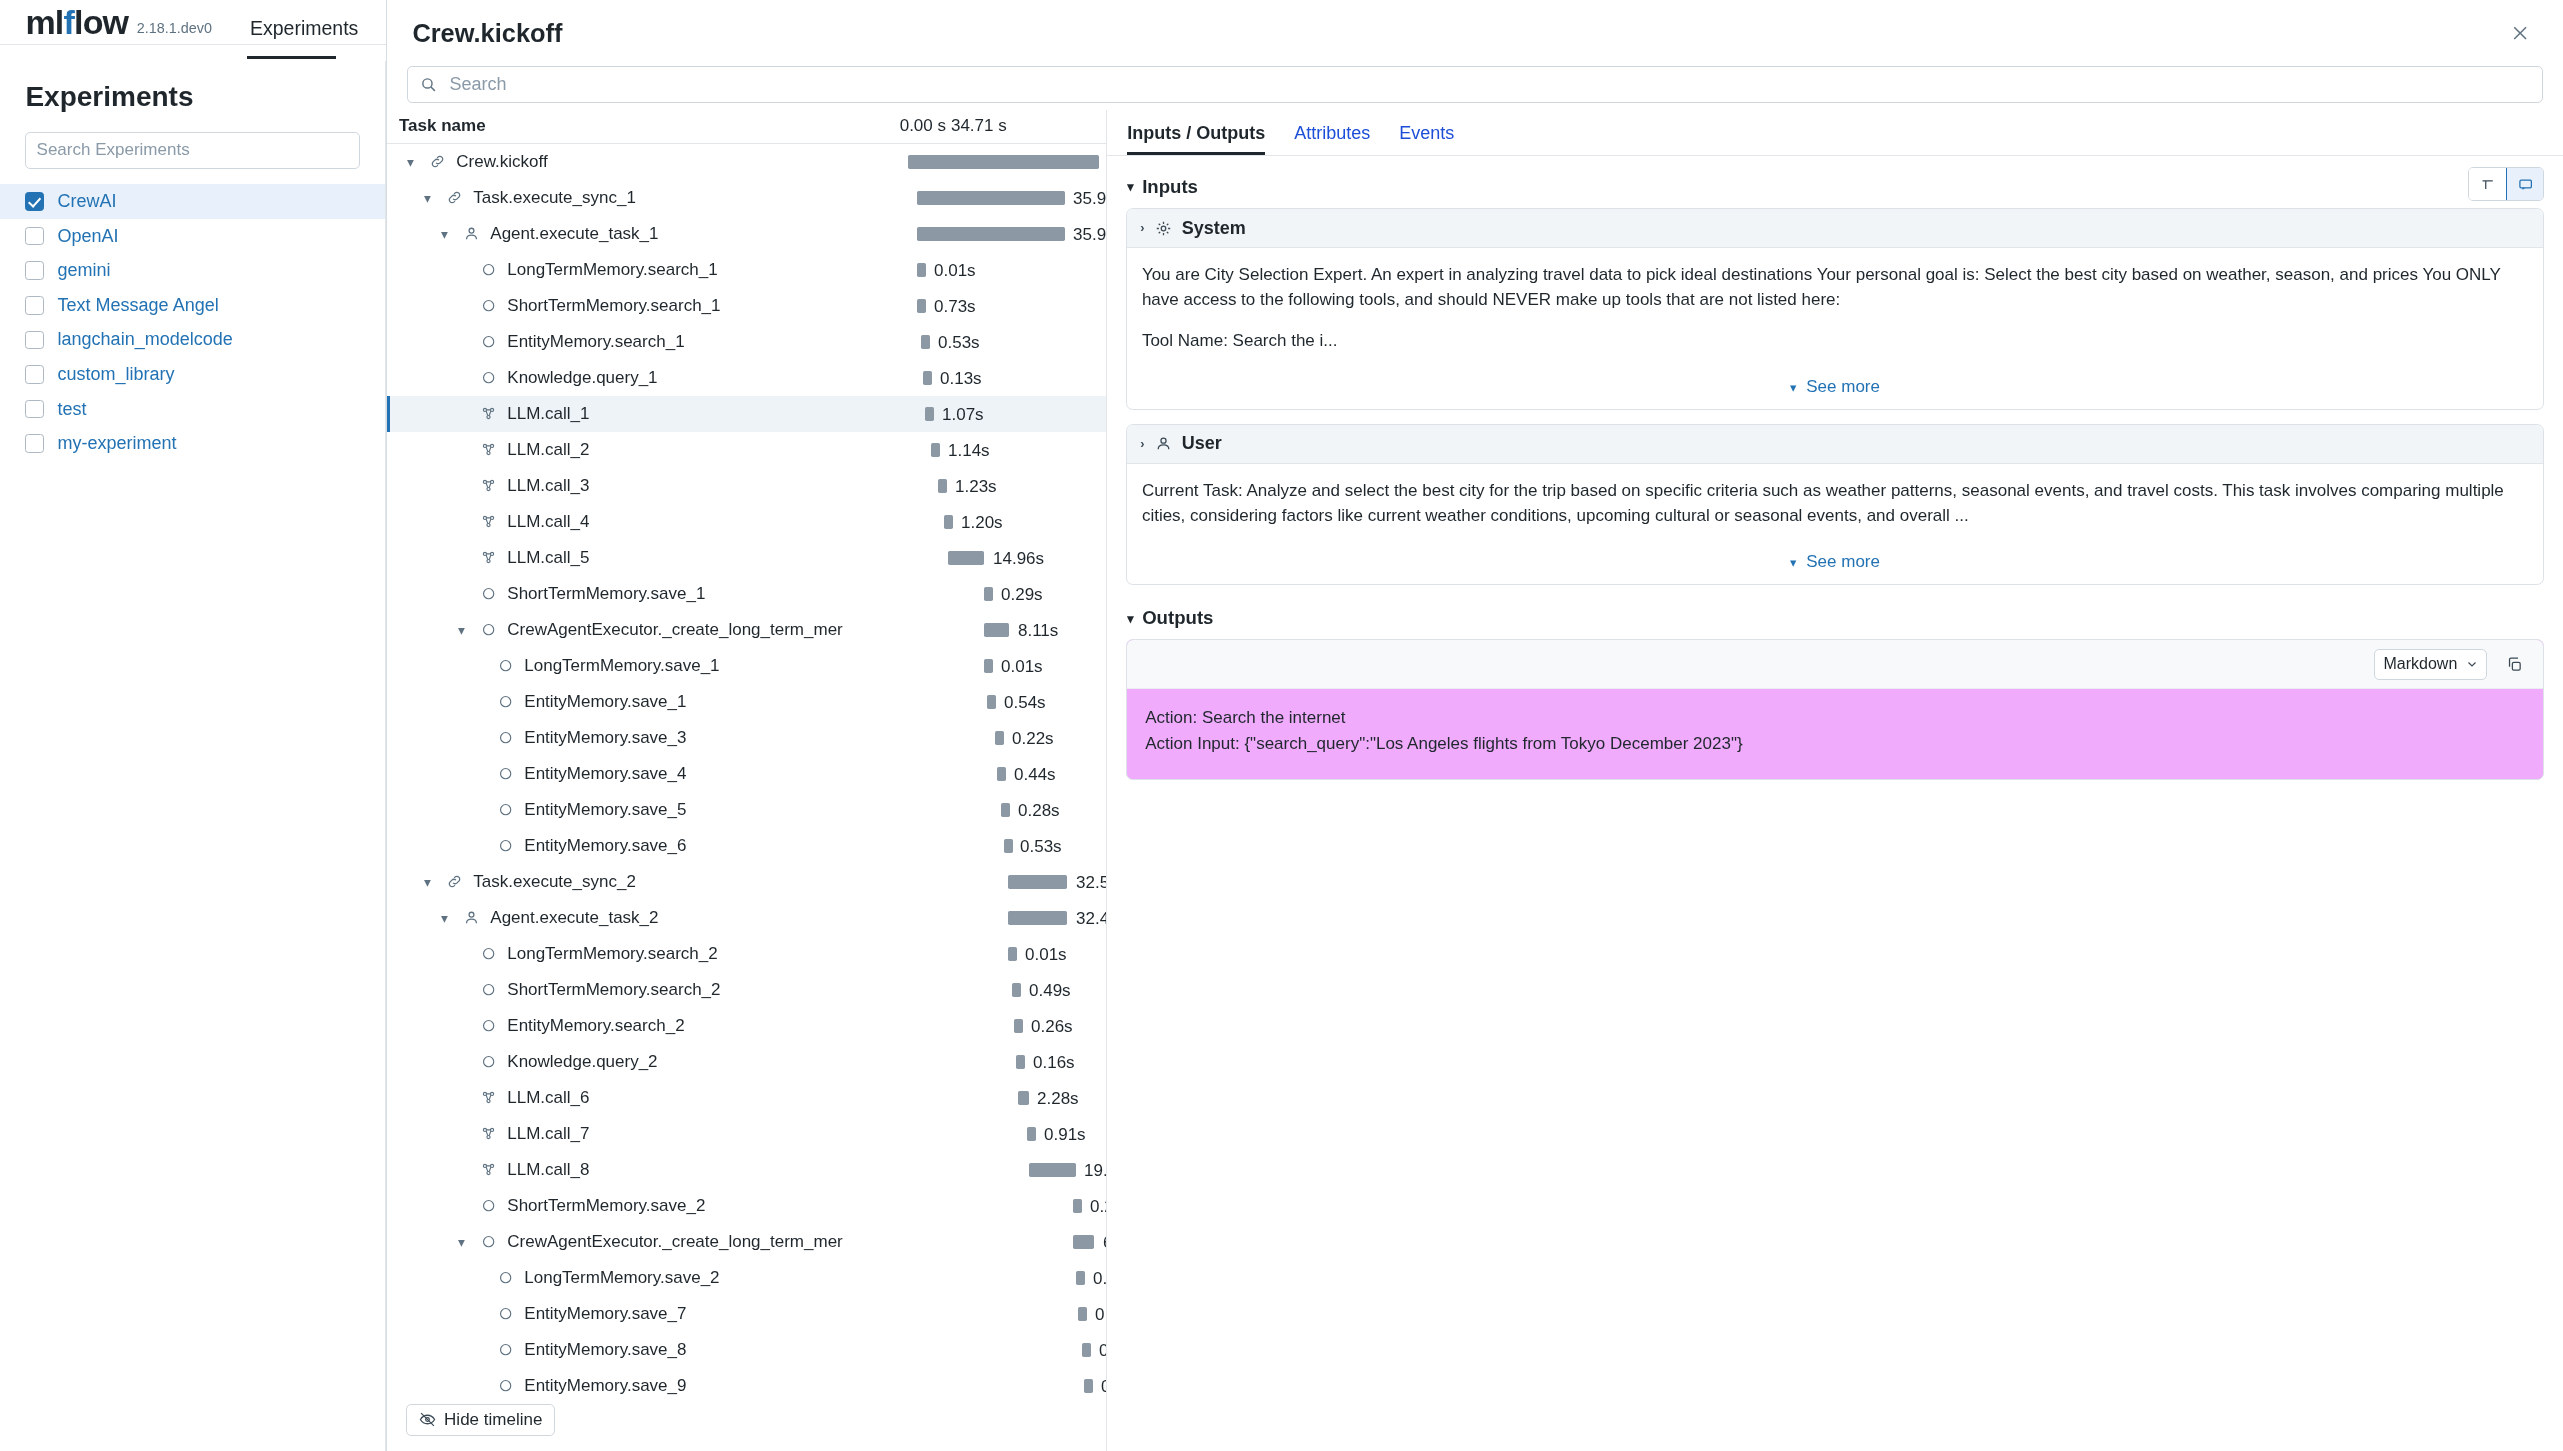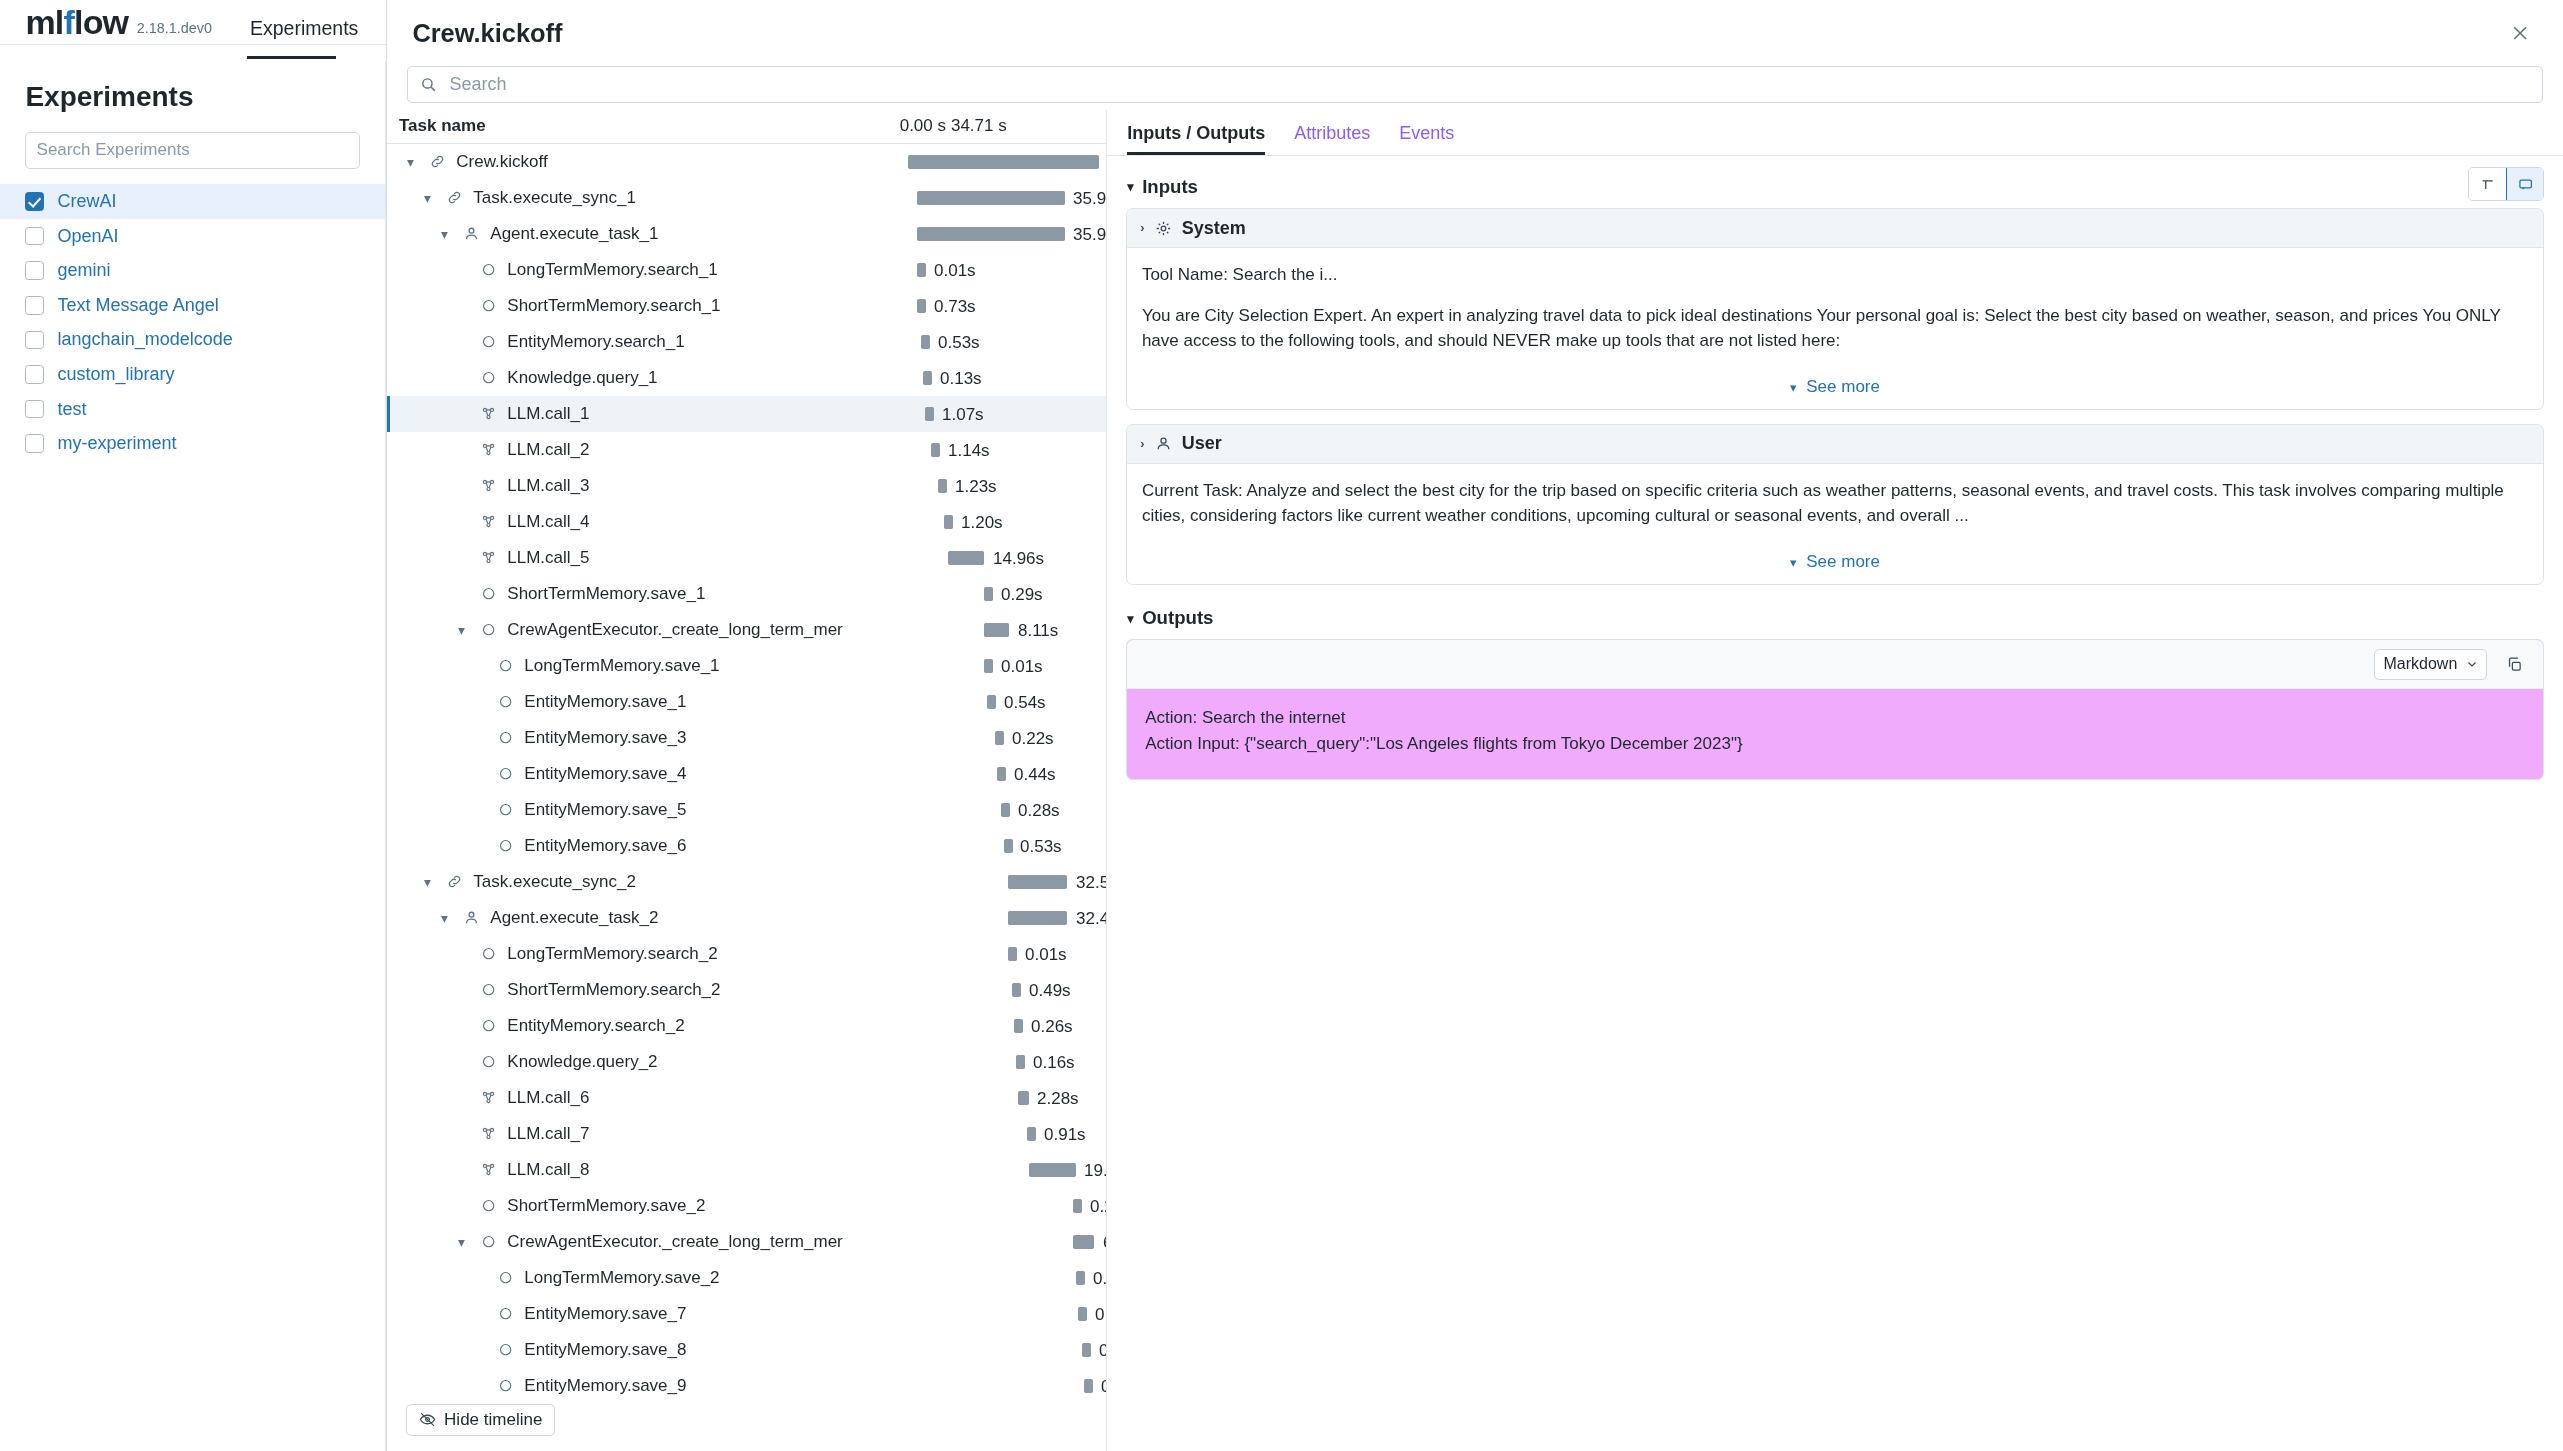--- a/index.html
+++ b/index.html
@@ -111,21 +111,21 @@
   .hide-timeline {
     position:absolute; left:18.6px; bottom:15.3px;
     border:0.8px solid #cfd7de; background:#fff; border-radius:5.1px;
     height:32px; display:flex; align-items:center; gap:8.5px; padding:0 12px;
     font-size:17px; color:#1f272d; cursor:pointer;
   }
 
   
   .detail-pane { flex:1; display:flex; flex-direction:column; min-width:0; }
   .tabs { display:flex; gap:29px; padding: 6.8px 20.3px 0 20.3px; border-bottom:0.8px solid #e3e6e8; flex:none; }
-  .tab { padding: 6.8px 0 10.2px 0; font-size:18px; color:#8b5cf6; cursor:pointer; position:relative; }
+  .tab { padding: 6.8px 0 10.2px 0; font-size:18px; color:#1d4ed8; cursor:pointer; position:relative; }
   .tab.active { color:#1f272d; font-weight:600; }
   .tab.active::after { content:""; position:absolute; left:0; right:0; bottom:-0.8px; height:3.4px; background:#1f272d; }
 
   .detail-scroll { flex:1; padding: 15.3px 18.6px; overflow:hidden; }
 
   .section-head {
     display:flex; align-items:center; gap:8.5px; font-size:18.6px; font-weight:600;
     margin: 5.1px 0 10.2px 1.7px;
   }
   .section-head .caret { color:#1f272d; font-size:12.7px; }
@@ -857,22 +857,22 @@
             <span class="caret">›</span>
             <span>
               <svg width="17" height="17" viewBox="0 0 24 24" fill="none" stroke="#3d4b57" stroke-width="1.8">
                 <circle cx="12" cy="12" r="3.2"></circle>
                 <path d="M12 2.5v3M12 18.5v3M2.5 12h3M18.5 12h3M5.2 5.2l2.1 2.1M16.7 16.7l2.1 2.1M18.8 5.2l-2.1 2.1M7.3 16.7l-2.1 2.1"></path>
               </svg>
             </span>
             <span>System</span>
           </div>
           <div class="msg-body">
+            <p>You are City Selection Expert. An expert in analyzing travel data to pick ideal destinations Your personal goal is: Select the best city based on weather, season, and prices You ONLY have access to the following tools, and should NEVER make up tools that are not listed here:</p>
             <p>Tool Name: Search the i...</p>
-            <p>You are City Selection Expert. An expert in analyzing travel data to pick ideal destinations Your personal goal is: Select the best city based on weather, season, and prices You ONLY have access to the following tools, and should NEVER make up tools that are not listed here:</p>
           </div>
           <div class="see-more">
             <span class="caret">▾</span>
             <span>See more</span>
           </div>
         </div>
 
         <div class="msg-card">
           <div class="msg-head">
             <span class="caret">›</span>

